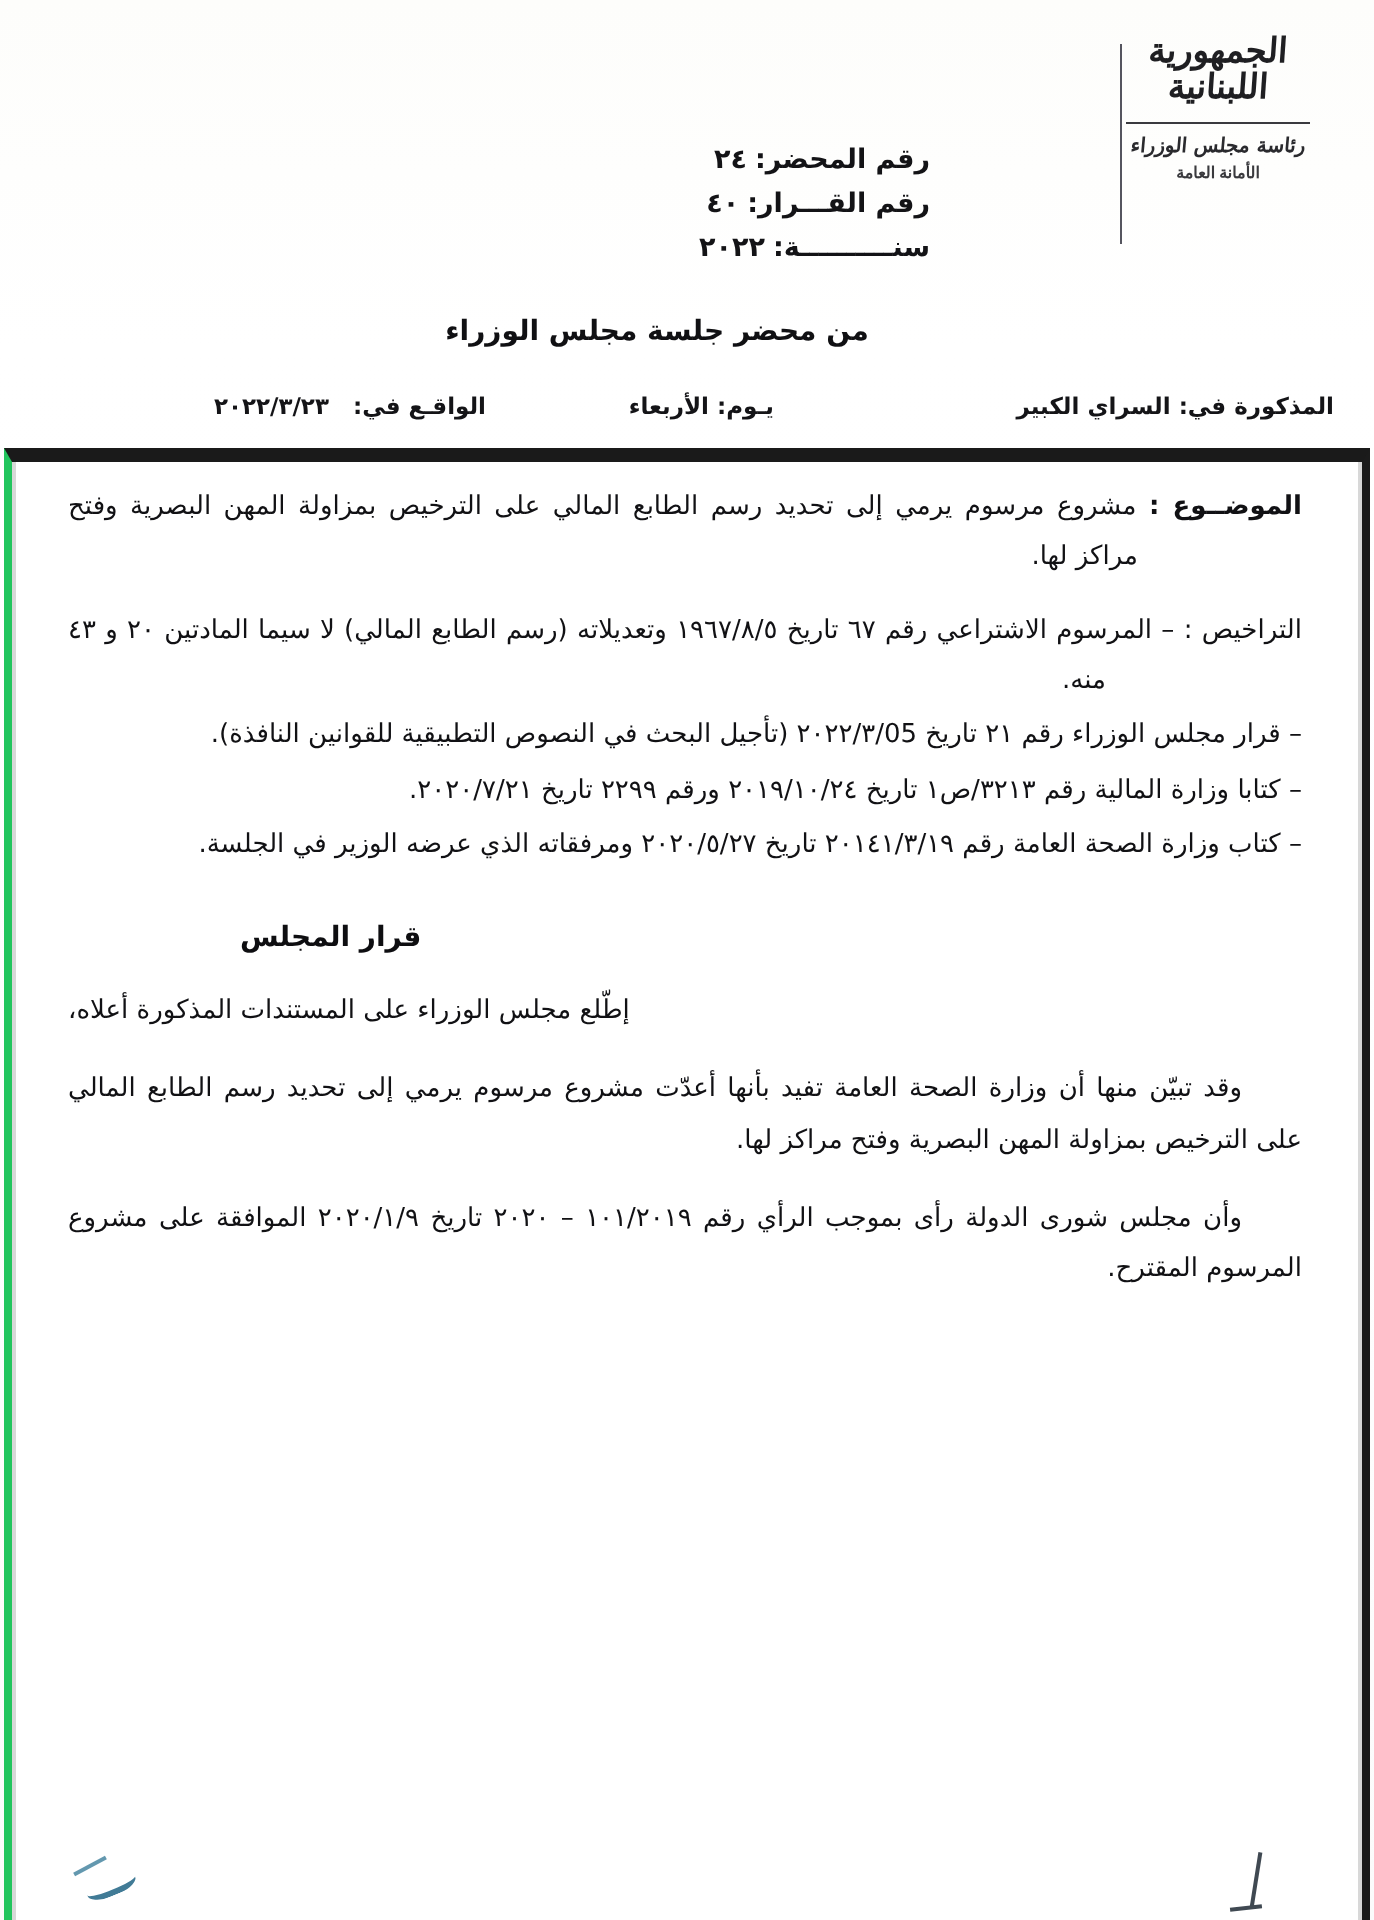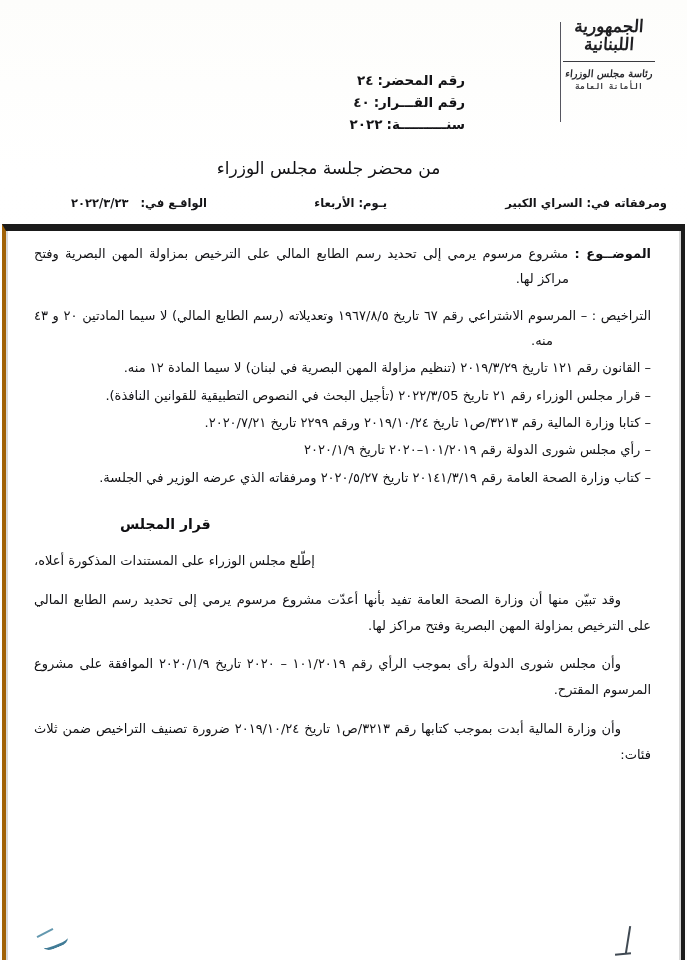--- a/index.html
+++ b/index.html
@@ -75,21 +75,21 @@
   }
   .emblem-line3 {
     font-family: "DejaVu Serif", "Liberation Serif", serif;
     font-size: 10px;
     font-weight: 700;
     color: #2a2a2e;
     line-height: 1.2;
     transform: skewX(-5deg);
   }
   .emblem-line4 {
-    font-family: Liberation Mono, monospace;
+    font-family: Liberation Serif, serif;
     font-size: 8px;
     font-weight: 700;
     color: #3a3a3e;
     margin-top: 2px;
     letter-spacing: 0.5px;
   }
 
   .refblock {
     position: absolute;
     top: 70px;
@@ -104,50 +104,50 @@
     white-space: nowrap;
   }
   .ref-label { letter-spacing: 0px; }
   .ref-val { margin-right: 4px; }
 
   .doc-title {
     position: absolute;
     top: 158px;
     left: 0; right: 0;
     text-align: center;
-    font-size: 17px;
-    font-weight: 400;
+    font-size: 14px;
+    font-weight: 700;
     color: #101013;
     letter-spacing: 0.6px;
   }
   .doc-title span { padding-right: 30px; }
 
   .meta-row {
     position: absolute;
     top: 196px;
     left: 0; right: 0;
     height: 20px;
     font-size: 11.5px;
     font-weight: 700;
     color: #141417;
   }
   .meta-place { position: absolute; right: 20px; top: 0; }
   .meta-day   { position: absolute; right: 300px; top: 0; }
-  .meta-date  { position: absolute; right: 480px; top: 0; white-space: nowrap; }
+  .meta-date  { position: absolute; right: 444px; top: 0; white-space: nowrap; }
   .meta-date .v { margin-right: 8px; }
 
   
   .frame {
     position: absolute;
     top: 224px;
     left: 2px;
     right: 2px;
     bottom: 0;
     border-top: 7px solid #1a1a1a;
-    border-left: 4px solid #a16207;
+    border-left: 4px solid #22c55e;
     border-right: 4px solid #1b1b1b;
     box-sizing: border-box;
     background: #ffffff;
   }
   .frame-inner {
     position: absolute;
     inset: 0;
     border-left: 2px solid #d8d8d8;
     border-right: 2px solid #d8d8d8;
     box-sizing: border-box;
@@ -287,21 +287,21 @@
         <span class="ref-label">سنــــــــــة:</span><span class="ref-val">٢٠٢٢</span>
       </div>
     </div>
 
     <div class="doc-title">
       <span>من محضر جلسة مجلس الوزراء</span>
     </div>
 
     <div class="meta-row">
       <div class="meta-place">
-        <span>ومرفقاته في:</span>
+        <span>المذكورة في:</span>
         <span>السراي الكبير</span>
       </div>
       <div class="meta-day">
         <span>يـوم:</span>
         <span>الأربعاء</span>
       </div>
       <div class="meta-date">
         <span>الواقـع في:</span>
         <span class="v">٢٠٢٢/٣/٢٣</span>
       </div>
@@ -315,44 +315,37 @@
 
       <div class="block hang">
         <span class="lead">الموضــوع :</span>
         <span>مشروع مرسوم يرمي إلى تحديد رسم الطابع المالي على الترخيص بمزاولة المهن البصرية وفتح مراكز لها.</span>
       </div>
 
       <div class="list-wrap">
         <div class="doc-item first">
           <span class="lead">التراخيص :</span>
           <span>– المرسوم الاشتراعي رقم ٦٧ تاريخ ١٩٦٧/٨/٥ وتعديلاته (رسم الطابع المالي) لا سيما المادتين ٢٠ و ٤٣ منه.</span>
-        </div>
-        <div class="doc-item">
-          <span>– القانون رقم ١٢١ تاريخ ٢٠١٩/٣/٢٩ (تنظيم مزاولة المهن البصرية في لبنان) لا سيما المادة ١٢ منه.</span>
         </div>
         <div class="doc-item">
           <span>– قرار مجلس الوزراء رقم ٢١ تاريخ ٢٠٢٢/٣/05 (تأجيل البحث في النصوص التطبيقية للقوانين النافذة).</span>
         </div>
         <div class="doc-item">
           <span>– كتابا وزارة المالية رقم ٣٢١٣/ص١ تاريخ ٢٠١٩/١٠/٢٤ ورقم ٢٢٩٩ تاريخ ٢٠٢٠/٧/٢١.</span>
         </div>
         <div class="doc-item">
-          <span>– رأي مجلس شورى الدولة رقم ١٠١/٢٠١٩–٢٠٢٠ تاريخ ٢٠٢٠/١/٩</span>
-        </div>
-        <div class="doc-item">
           <span>– كتاب وزارة الصحة العامة رقم ٢٠١٤١/٣/١٩ تاريخ ٢٠٢٠/٥/٢٧ ومرفقاته الذي عرضه الوزير في الجلسة.</span>
         </div>
       </div>
 
       <div class="section-head">قرار المجلس</div>
 
       <div class="para center-ish">إطّلع مجلس الوزراء على المستندات المذكورة أعلاه،</div>
       <div class="para indent">وقد تبيّن منها أن وزارة الصحة العامة تفيد بأنها أعدّت مشروع مرسوم يرمي إلى تحديد رسم الطابع المالي على الترخيص بمزاولة المهن البصرية وفتح مراكز لها.</div>
       <div class="para indent">وأن مجلس شورى الدولة رأى بموجب الرأي رقم ١٠١/٢٠١٩ – ٢٠٢٠ تاريخ ٢٠٢٠/١/٩ الموافقة على مشروع المرسوم المقترح.</div>
-      <div class="para indent">وأن وزارة المالية أبدت بموجب كتابها رقم ٣٢١٣/ص١ تاريخ ٢٠١٩/١٠/٢٤ ضرورة تصنيف التراخيص ضمن ثلاث فئات:</div>
 
     </div>
 
     <div class="pen-blue"></div>
     <div class="pen-blue-2"></div>
     <div class="pen-dark"></div>
   </div>
 </div>
 
 </body></html>

